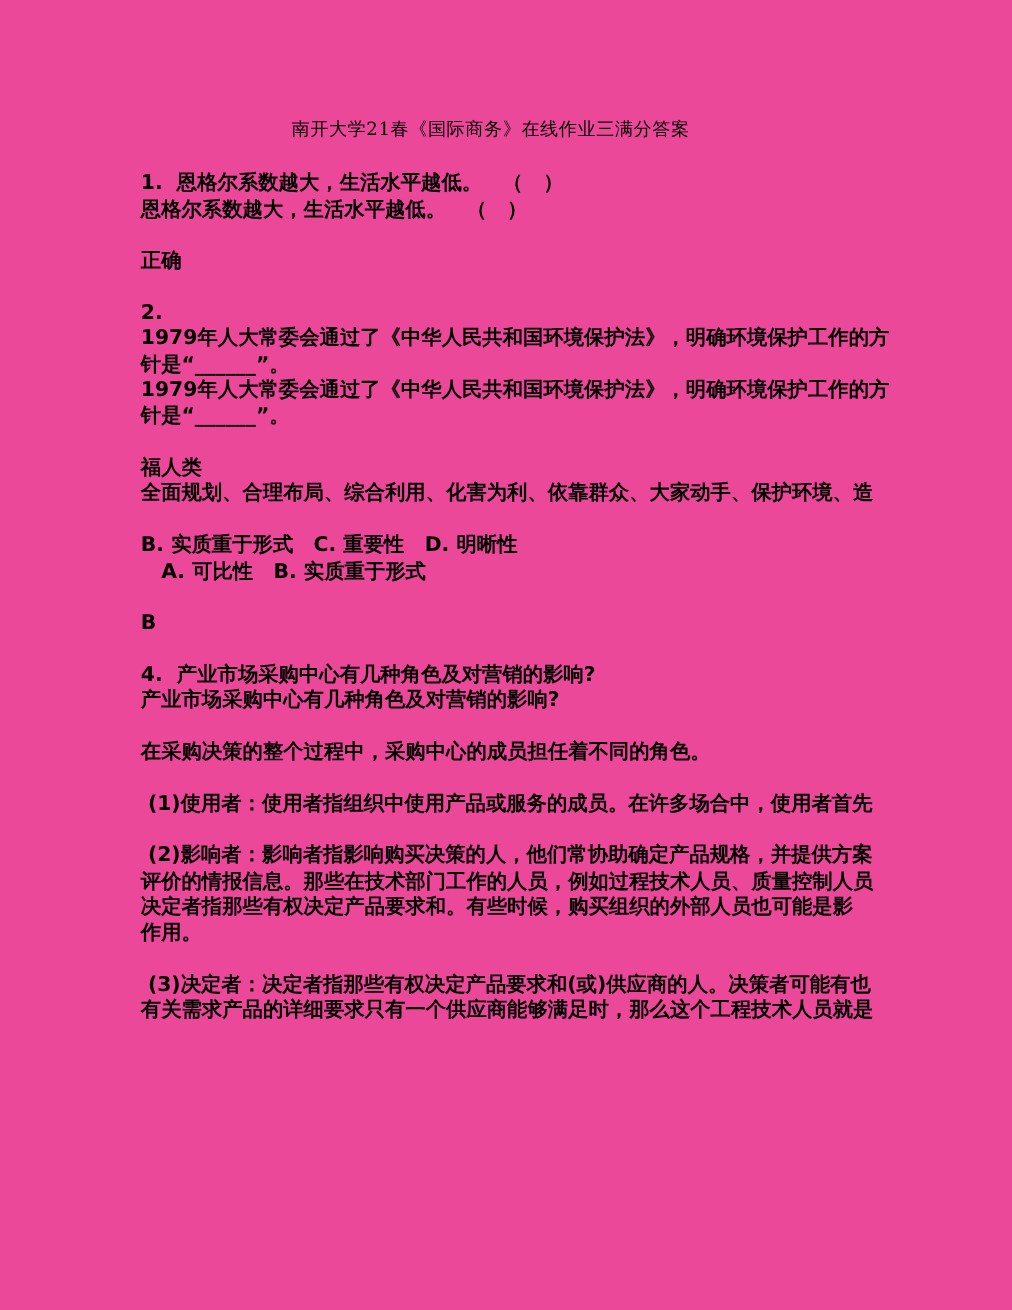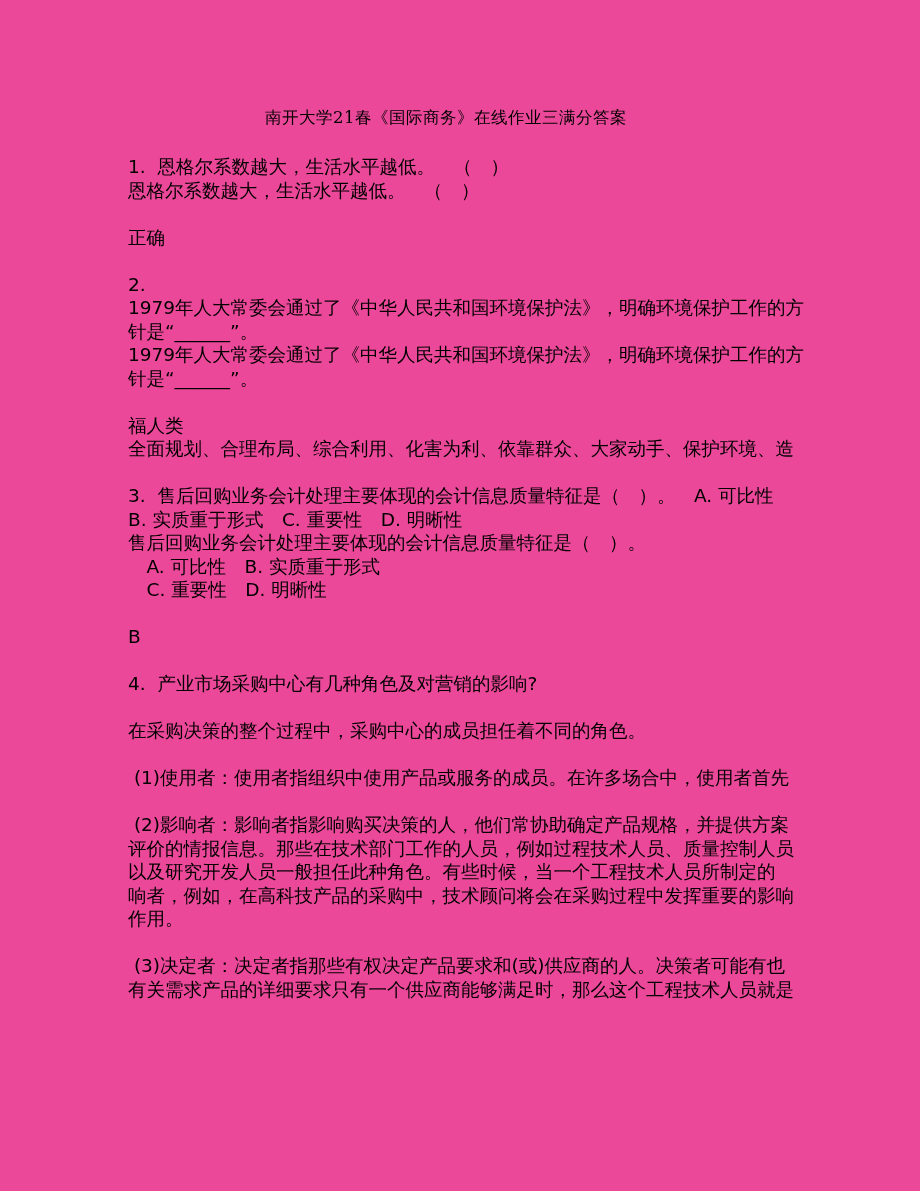--- a/index.html
+++ b/index.html
@@ -33,21 +33,21 @@
   .doc-body {
     position: absolute;
     top: 155px;
     left: 128px;
     width: 666px;
   }
   .line {
     height: 23.5px;
     line-height: 23.5px;
     font-size: 18.5px;
-    font-weight: 400;
+    font-weight: 700;
     letter-spacing: 0;
     white-space: pre;
     color: #000000;
     font-family: "DejaVu Sans", sans-serif;
   }
   .line.blank {
     
   }
 </style>
 </head>
@@ -63,36 +63,33 @@
       <div class="line blank"></div>
       <div class="line">2.</div>
       <div class="line">1979年人大常委会通过了《中华人民共和国环境保护法》，明确环境保护工作的方</div>
       <div class="line">针是“______”。</div>
       <div class="line">1979年人大常委会通过了《中华人民共和国环境保护法》，明确环境保护工作的方</div>
       <div class="line">针是“______”。</div>
       <div class="line blank"></div>
       <div class="line">福人类</div>
       <div class="line">全面规划、合理布局、综合利用、化害为利、依靠群众、大家动手、保护环境、造</div>
       <div class="line blank"></div>
-      <div class="line">3.  售后回购业务会计处理主要体现的会计信息质量特征是（　）。　A. 可比性</div>
       <div class="line">B. 实质重于形式　C. 重要性　D. 明晰性</div>
-      <div class="line">售后回购业务会计处理主要体现的会计信息质量特征是（　）。</div>
       <div class="line">　A. 可比性　B. 实质重于形式</div>
-      <div class="line">　C. 重要性　D. 明晰性</div>
       <div class="line blank"></div>
       <div class="line">B</div>
       <div class="line blank"></div>
       <div class="line">4.  产业市场采购中心有几种角色及对营销的影响?</div>
+      <div class="line">产业市场采购中心有几种角色及对营销的影响?</div>
       <div class="line blank"></div>
       <div class="line">在采购决策的整个过程中，采购中心的成员担任着不同的角色。</div>
       <div class="line blank"></div>
       <div class="line"> (1)使用者：使用者指组织中使用产品或服务的成员。在许多场合中，使用者首先</div>
       <div class="line blank"></div>
       <div class="line"> (2)影响者：影响者指影响购买决策的人，他们常协助确定产品规格，并提供方案</div>
       <div class="line">评价的情报信息。那些在技术部门工作的人员，例如过程技术人员、质量控制人员</div>
-      <div class="line">以及研究开发人员一般担任此种角色。有些时候，当一个工程技术人员所制定的</div>
-      <div class="line">响者，例如，在高科技产品的采购中，技术顾问将会在采购过程中发挥重要的影响</div>
+      <div class="line">决定者指那些有权决定产品要求和。有些时候，购买组织的外部人员也可能是影</div>
       <div class="line">作用。</div>
       <div class="line blank"></div>
       <div class="line"> (3)决定者：决定者指那些有权决定产品要求和(或)供应商的人。决策者可能有也</div>
       <div class="line">有关需求产品的详细要求只有一个供应商能够满足时，那么这个工程技术人员就是</div>
     </div>
 </div>
 
 </body></html>

